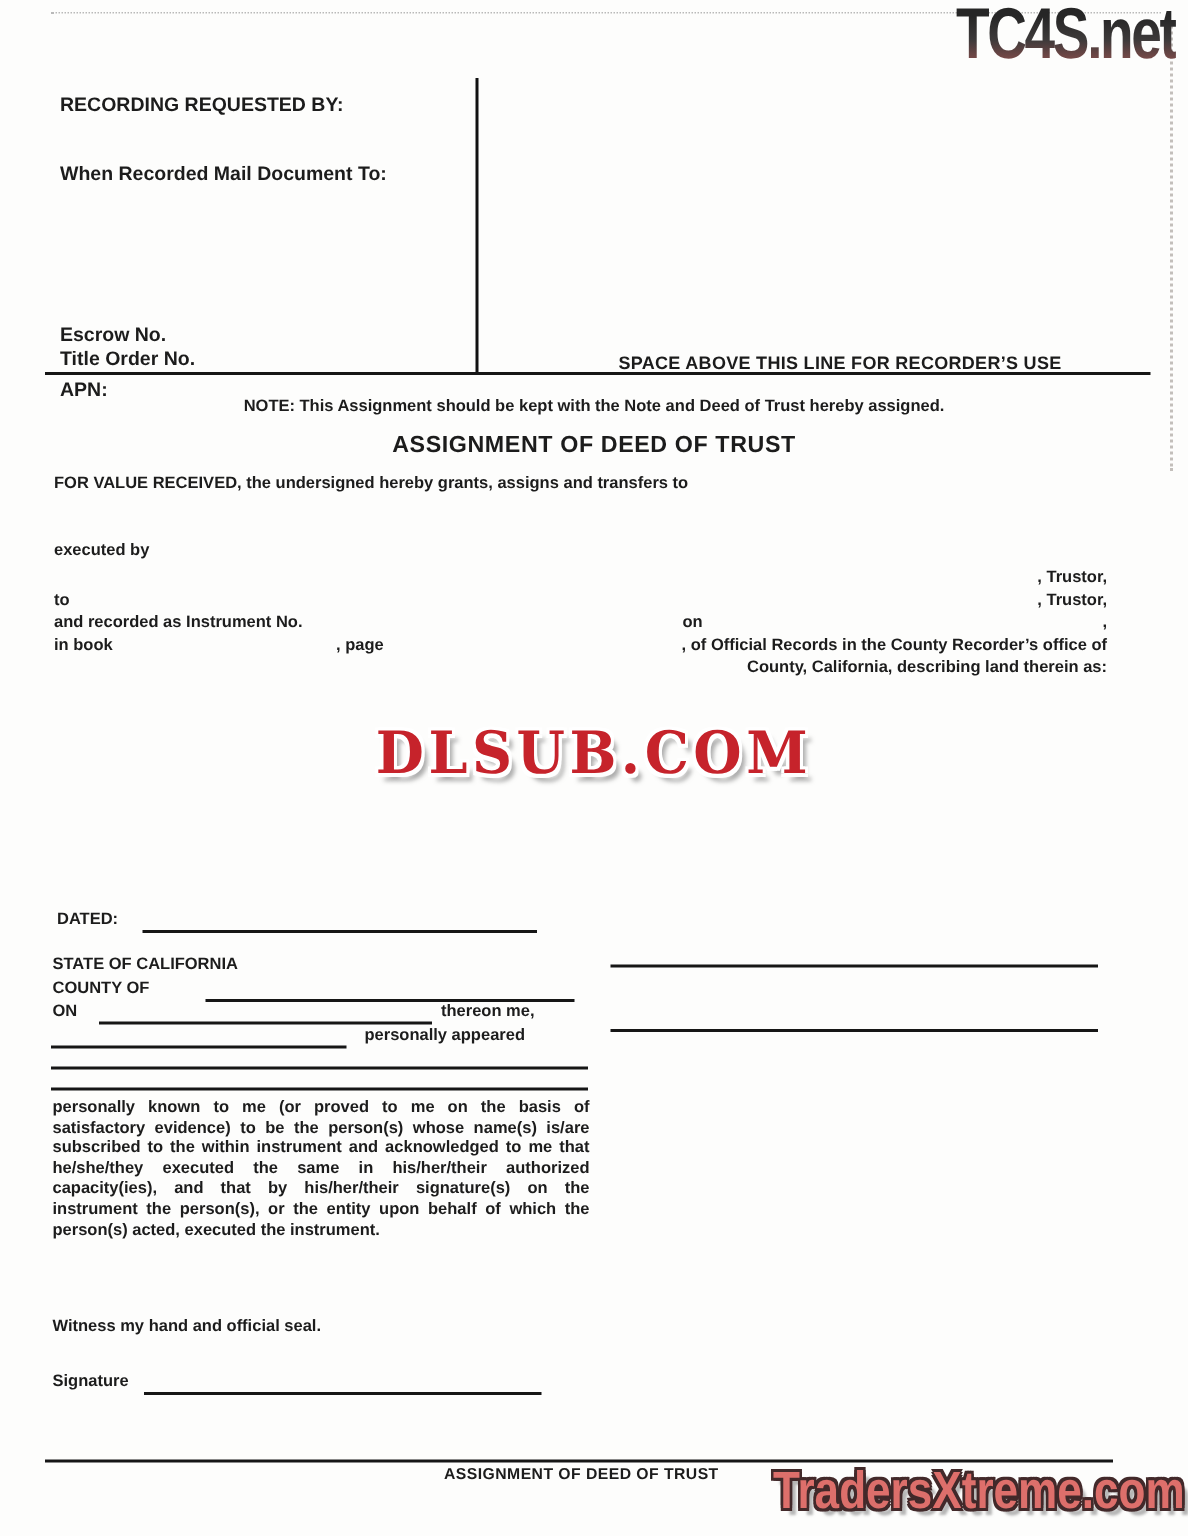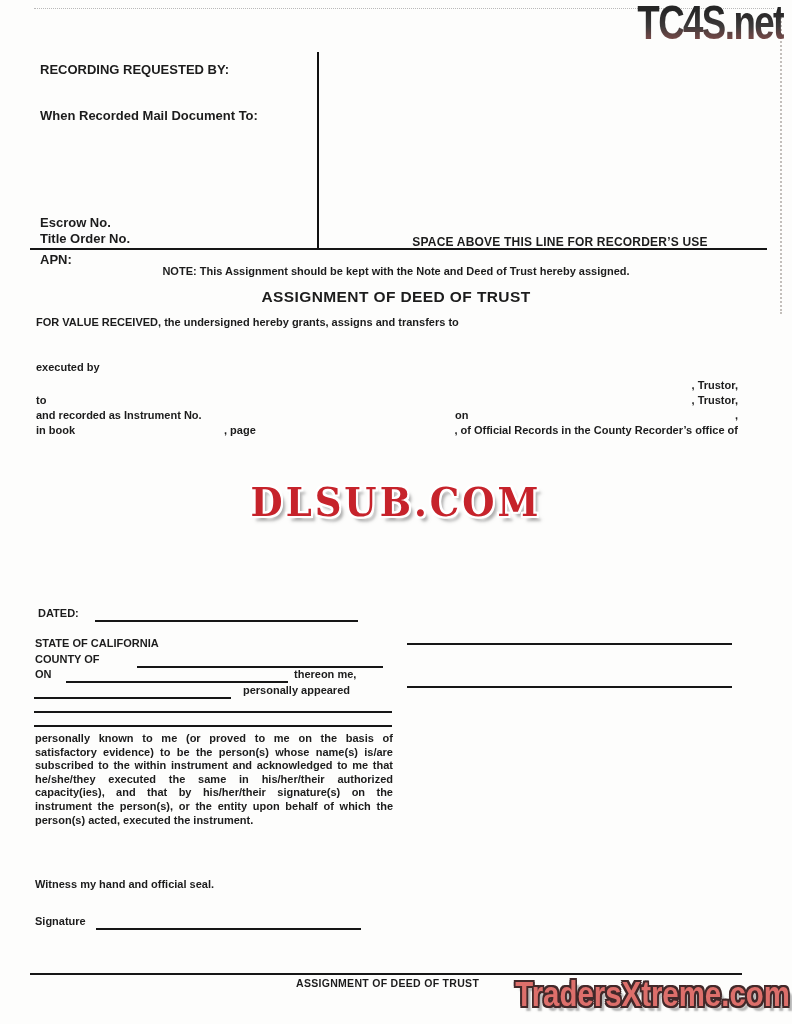--- a/index.html
+++ b/index.html
@@ -79,20 +79,21 @@
   <div class="t" style="top:361px;left:36px;">executed by</div>
   <div class="t rt" style="top:379px;">, Trustor,</div>
   <div class="t" style="top:394px;left:36px;">to</div>
   <div class="t rt" style="top:394px;">, Trustor,</div>
   <div class="t" style="top:409px;left:36px;">and recorded as Instrument No.</div>
   <div class="t" style="top:409px;left:455px;">on</div>
   <div class="t rt" style="top:409px;">,</div>
   <div class="t" style="top:424px;left:36px;">in book</div>
   <div class="t" style="top:424px;left:224px;">, page</div>
   <div class="t rt" style="top:424px;">, of Official Records in the County Recorder’s office of</div>
+  <div class="t rt" style="top:439px;">County, California, describing land therein as:</div>
 
 
   <div class="t" style="top:607px;left:38px;">DATED:</div>
   <div class="fline" style="top:620px;left:95px;width:263px;"></div>
 
   <div class="fline" style="top:643px;left:407px;width:325px;"></div>
   <div class="fline" style="top:686px;left:407px;width:325px;"></div>
 
   <div class="t" style="top:637px;left:35px;">STATE OF CALIFORNIA</div>
   <div class="t" style="top:653px;left:35px;">COUNTY OF</div>

